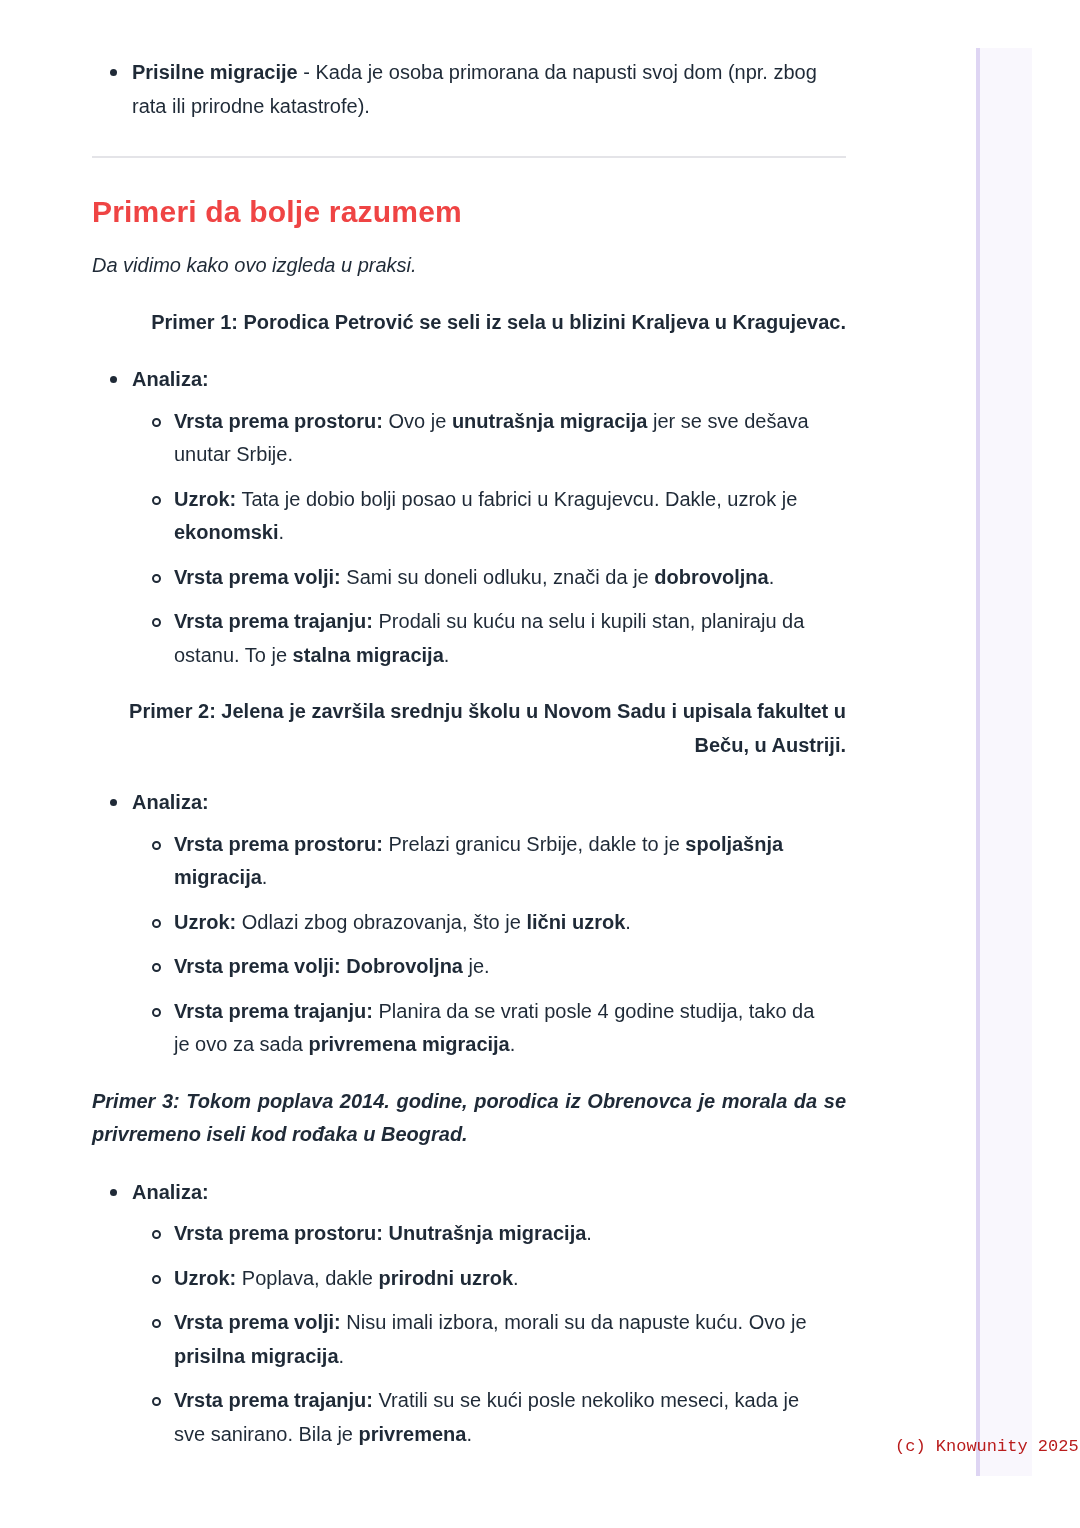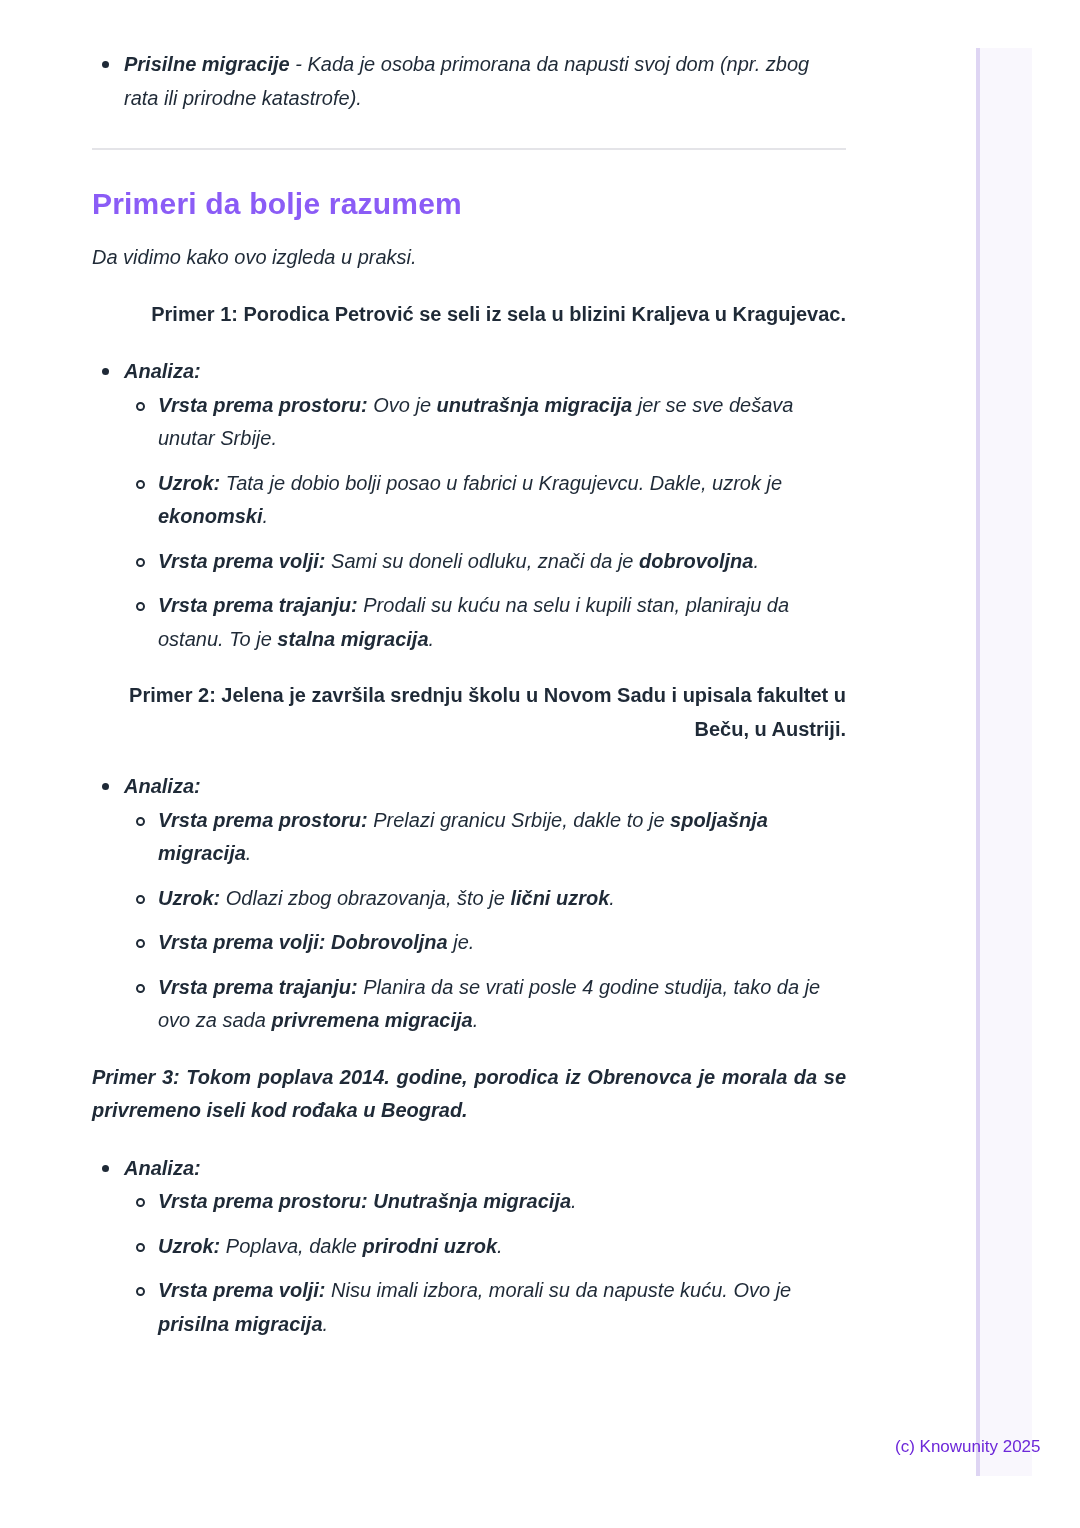--- a/index.html
+++ b/index.html
@@ -12,21 +12,21 @@
     line-height: 33.5px;
     color: #1f2a37;
     position: relative;
     overflow: hidden;
   }
   .content {
     position: relative;
     padding: 48px 234px 0 92px;
     z-index: 2;
   }
-  ul { list-style: none; margin: 0; padding: 0; font-style: italic; }
+  ul { list-style: none; margin: 8px; padding: 0; }
   .l1 > li { position: relative; padding-left: 32px; }
   .marker1 {
     position: absolute; left: 10px; top: 13px;
     width: 7px; height: 7px; border-radius: 50%;
     background: #1f2a37;
   }
   .l2 > li { position: relative; padding-left: 34px; margin-top: 11px; }
   .l2 > li:first-child { margin-top: 0; }
   .marker2 {
     position: absolute; left: 12px; top: 13px;
@@ -36,44 +36,45 @@
   }
   hr.divider {
     border: none;
     border-top: 2px solid #e4e4e8;
     margin: 33px 0 0 0;
   }
   h2.section-heading {
     font-size: 30px;
     line-height: 36px;
     font-weight: 700;
-    color: #8b5cf6;
+    color: #ef4444;
     margin: 36px 0 19px 0;
     letter-spacing: 0.2px;
   }
   p.lead { margin: 0; font-style: italic; }
   p.example-title { font-weight: 700; margin: 23px 0 24px 0; text-align: right; }
   p.example-title.justify { text-align: justify; font-style: italic; }
   .b { font-weight: 700; }
   .side-rail {
     position: absolute;
     left: 976px; top: 48px;
     width: 56px; height: 1428px;
     background: #f9f7fd;
     border-left: 4px solid #ded5f3;
     z-index: 1;
   }
   .watermark {
     position: absolute;
     top: 1437px; left: 895px;
     font-size: 17px;
     line-height: 20px;
-    color: #6d28d9;
+    color: #b91c1c;
     z-index: 3;
     white-space: nowrap;
+    font-family: Liberation Mono, monospace;
   }
 </style>
 </head>
 <body>
 
 <div class="content">
 
   <ul class="l1">
     <li>
       <span class="marker1"></span>
@@ -150,20 +151,24 @@
           <span><span class="b">Vrsta prema prostoru: Unutrašnja migracija</span><span>.</span></span>
         </li>
         <li>
           <span class="marker2"></span>
           <span><span class="b">Uzrok:</span><span> Poplava, dakle </span><span class="b">prirodni uzrok</span><span>.</span></span>
         </li>
         <li>
           <span class="marker2"></span>
           <span><span class="b">Vrsta prema volji:</span><span> Nisu imali izbora, morali su da napuste kuću. Ovo je </span><span class="b">prisilna migracija</span><span>.</span></span>
         </li>
+        <li>
+          <span class="marker2"></span>
+          <span><span class="b">Vrsta prema trajanju:</span><span> Vratili su se kući posle nekoliko meseci, kada je sve sanirano. Bila je </span><span class="b">privremena</span><span>.</span></span>
+        </li>
       </ul>
     </li>
   </ul>
 
 </div>
 
 <div class="side-rail"></div>
 <div class="watermark">(c) Knowunity 2025</div>
 
 </body></html>

